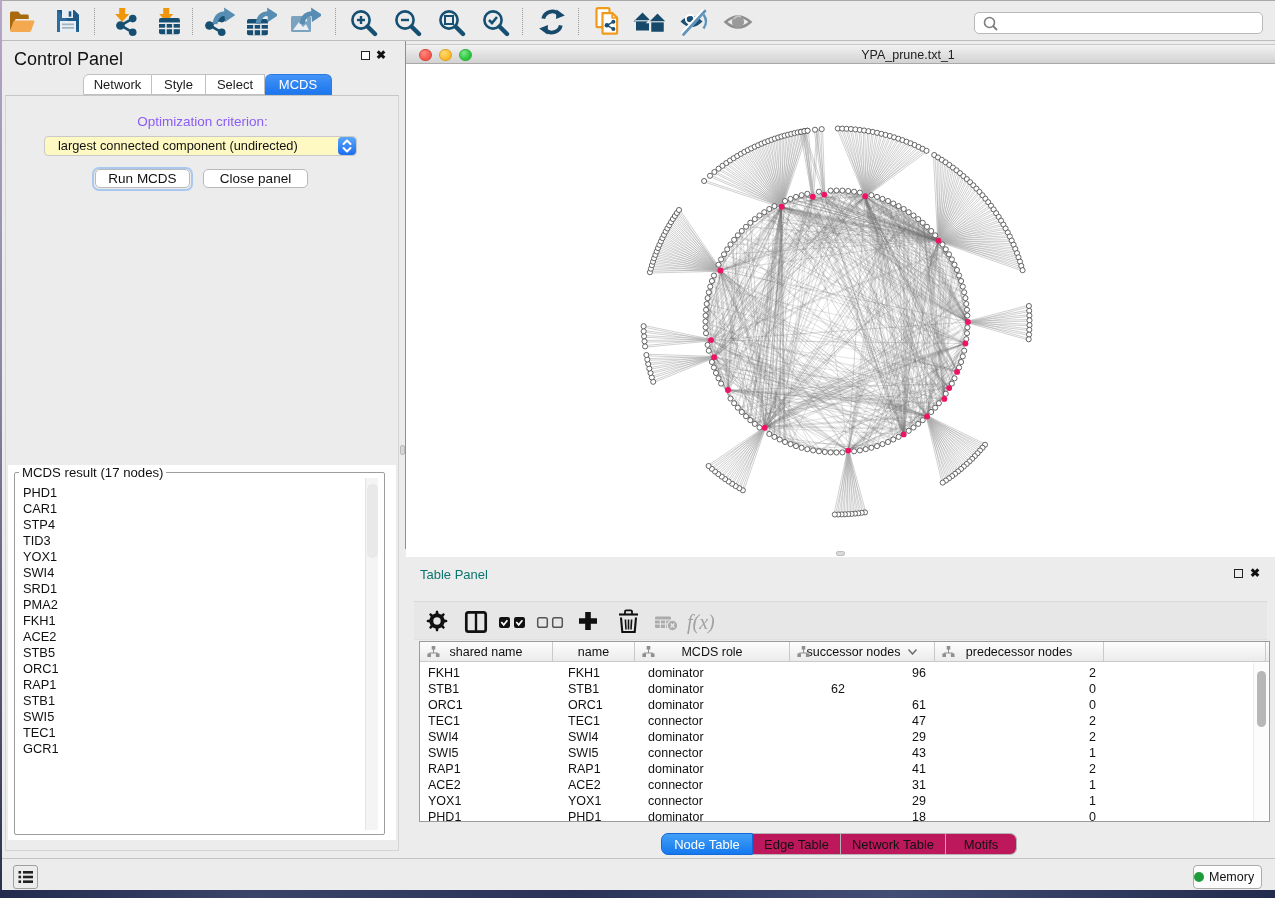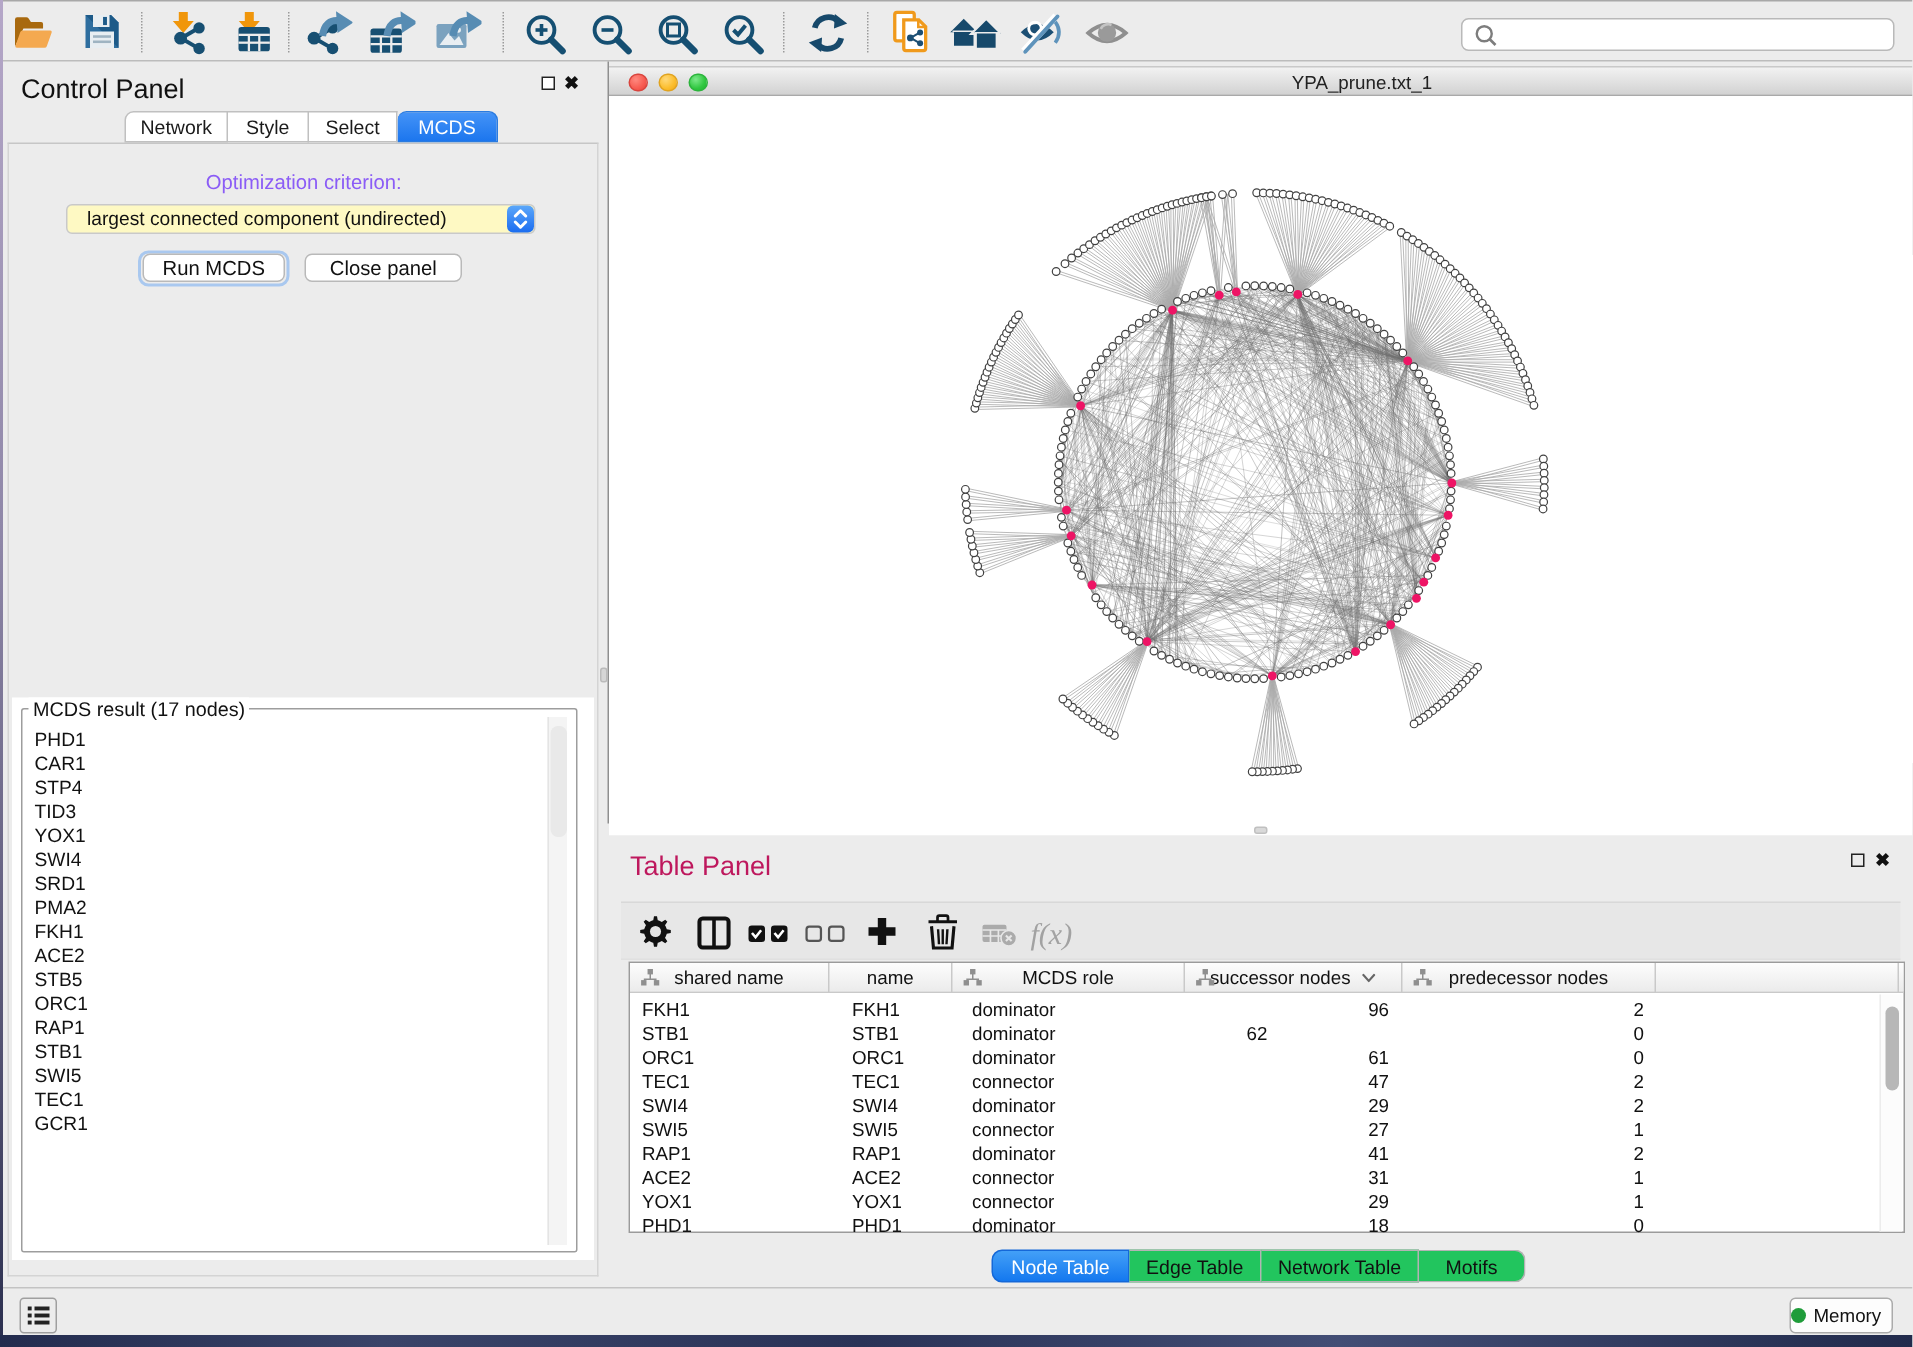--- a/index.html
+++ b/index.html
@@ -34,34 +34,34 @@
 #vsplit{position:absolute;left:405px;top:41px;width:1px;height:508px;background:#8f8f8f}
 #vhandle{position:absolute;left:400px;top:445px;width:5px;height:10px;background:#d6d6d6;border:1px solid #bbb;border-radius:2px}
 
 #net-title{position:absolute;left:406px;top:44px;width:869px;height:20px;background:linear-gradient(#f2f2f2,#d2d2d2);border-bottom:1px solid #a9a9a9;border-top:1px solid #c9c9c9}
 .tl{position:absolute;top:3.5px;width:12.5px;height:12.5px;border-radius:50%}
 #net-name{position:absolute;left:0;top:3px;width:1004px;text-align:center;font-size:12.5px;color:#222}
 #net-canvas{position:absolute;left:406px;top:64px;width:869px;height:493px;background:#fff}
 #hhandle{position:absolute;left:836px;top:551px;width:9px;height:5px;background:#d9d9d9;border:1px solid #c0c0c0;border-radius:2px}
 
 #tp{position:absolute;left:406px;top:557px;width:869px;height:301px;background:#ececec}
-#tp-title{position:absolute;left:14px;top:10px;font-size:18px;color:#be185d}
+#tp-title{position:absolute;left:14px;top:10px;font-size:13px;color:#0f766e}
 #tp-float{position:absolute;left:828px;top:12px;width:9px;height:9px;border:1.5px solid #222;background:#ececec}
 #tp-close{position:absolute;left:844px;top:9px;font-size:12px;font-weight:bold;color:#111}
 #tp-toolbar{position:absolute;left:8px;top:44px;width:853px;height:39px;background:#e7e7e7;border-top:1px solid #d8d8d8;border-bottom:1px solid #e0e0e0}
 #tbl{position:absolute;left:13px;top:84px;width:851px;height:181px;background:#fff;border:1px solid #9b9b9b}
 #tbl-head{position:absolute;left:0;top:0;width:849px;height:20px;background:linear-gradient(#fdfdfd,#ebebeb);border-bottom:1px solid #c9c9c9;display:flex}
 .th{position:relative;height:20px;border-right:1px solid #c9c9c9;font-size:12.5px;color:#111;display:flex;align-items:center;justify-content:center}
 .sorticon{position:absolute;left:7px;top:4px}
 .trow{position:absolute;font-size:12.5px;color:#111;height:16px;line-height:16px}
 #tbl-sbar{position:absolute;right:1px;top:21px;width:15px;height:158px;background:#fcfcfc;border-left:1px solid #ececec}
 #tbl-thumb{position:absolute;left:2.5px;top:8px;width:9px;height:56px;background:#b7b7b7;border-radius:5px}
 
 #btabs{position:absolute;left:255px;top:276px;display:flex;height:22px}
-.btab{height:22px;background:#22c55e;border:1px solid #b3b3b3;border-left:none;font-size:13px;color:#111;display:flex;align-items:center;justify-content:center}
+.btab{height:22px;background:#be185d;border:1px solid #b3b3b3;border-left:none;font-size:13px;color:#111;display:flex;align-items:center;justify-content:center}
 .btab.first{border-left:1px solid #b3b3b3;border-radius:7px 0 0 7px}
 .btab.last{border-radius:0 7px 7px 0}
 .btab.sel{background:linear-gradient(#43a0f7,#1478ef);color:#fff;border-color:#1568d8}
 
 #status{position:absolute;left:0px;top:858px;width:1275px;height:32px;background:#ececec;border-top:1px solid #c3c3c3}
 #stbtn{position:absolute;left:13px;top:6px;width:25px;height:24px;border:1px solid #9f9f9f;border-radius:3px}
 #membtn{position:absolute;left:1193px;top:6px;width:69px;height:24px;background:#fdfdfd;border:1px solid #ababab;border-radius:4px;font-size:12.5px;color:#111;line-height:22px;text-align:left}
 #wall{position:absolute;left:0;top:890px;width:1275px;height:8px;background:linear-gradient(90deg,#232c4e,#3a4469 20%,#2a3357 45%,#434e75 70%,#222b4c)}
 #lwall{position:absolute;left:0;top:0;width:2px;height:890px;background:linear-gradient(#b5a7c8,#8f87a8 40%,#5a5877 75%,#2c3050)}
 </style></head>
@@ -1742,21 +1742,21 @@
       <div class="trow" style="left:411px;top:71px;width:95px;text-align:right">47</div>
       <div class="trow" style="left:576px;top:71px;width:100px;text-align:right">2</div>
       <div class="trow" style="left:8px;top:87px">SWI4</div>
       <div class="trow" style="left:148px;top:87px">SWI4</div>
       <div class="trow" style="left:228px;top:87px">dominator</div>
       <div class="trow" style="left:411px;top:87px;width:95px;text-align:right">29</div>
       <div class="trow" style="left:576px;top:87px;width:100px;text-align:right">2</div>
       <div class="trow" style="left:8px;top:103px">SWI5</div>
       <div class="trow" style="left:148px;top:103px">SWI5</div>
       <div class="trow" style="left:228px;top:103px">connector</div>
-      <div class="trow" style="left:411px;top:103px;width:95px;text-align:right">27</div>
+      <div class="trow" style="left:411px;top:103px;width:95px;text-align:right">43</div>
       <div class="trow" style="left:576px;top:103px;width:100px;text-align:right">1</div>
       <div class="trow" style="left:8px;top:119px">RAP1</div>
       <div class="trow" style="left:148px;top:119px">RAP1</div>
       <div class="trow" style="left:228px;top:119px">dominator</div>
       <div class="trow" style="left:411px;top:119px;width:95px;text-align:right">41</div>
       <div class="trow" style="left:576px;top:119px;width:100px;text-align:right">2</div>
       <div class="trow" style="left:8px;top:135px">ACE2</div>
       <div class="trow" style="left:148px;top:135px">ACE2</div>
       <div class="trow" style="left:228px;top:135px">connector</div>
       <div class="trow" style="left:411px;top:135px;width:95px;text-align:right">31</div>

